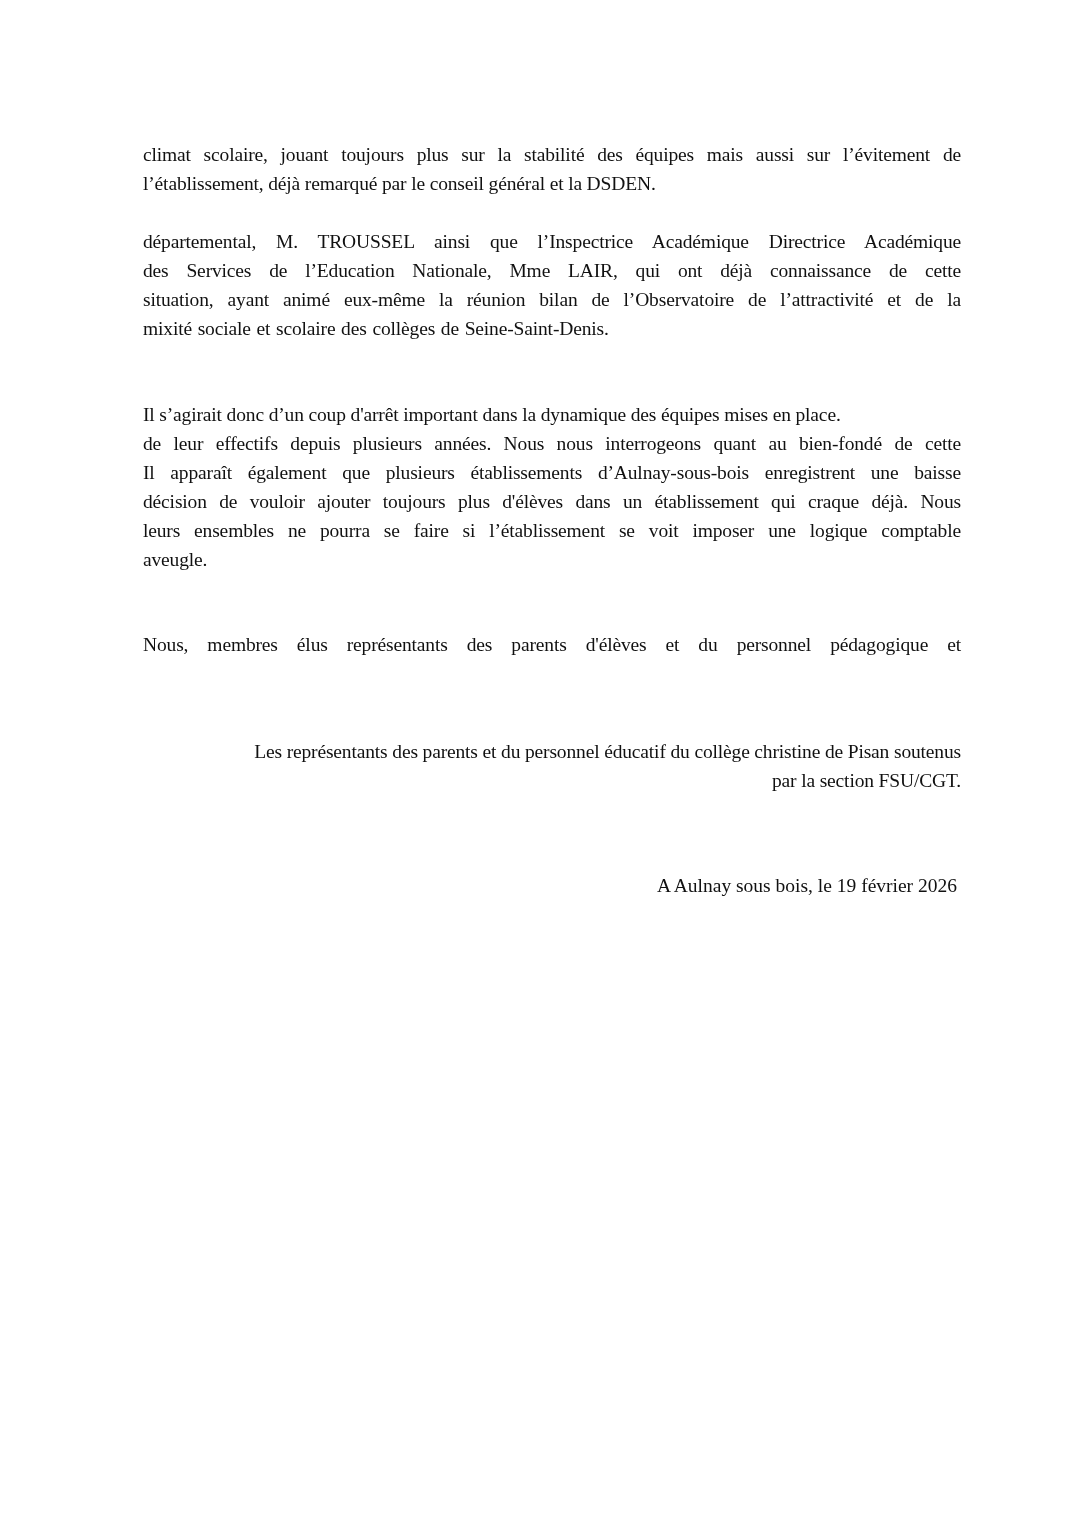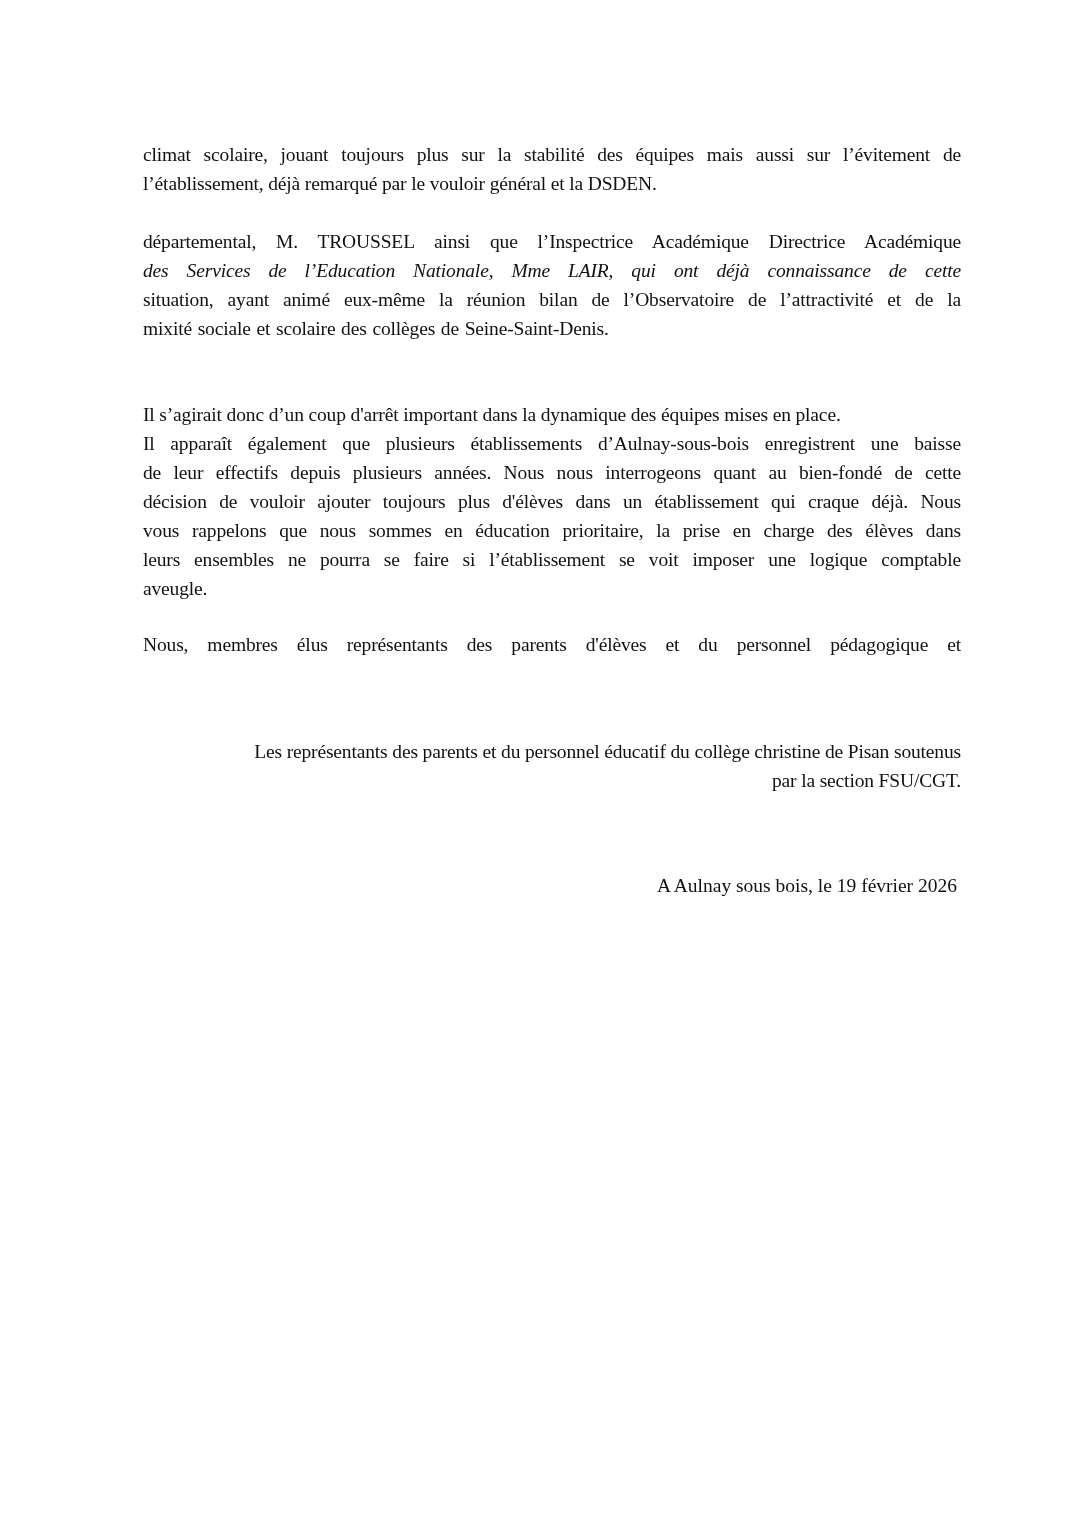--- a/index.html
+++ b/index.html
@@ -54,36 +54,35 @@
       margin: 8px;
     }
   </style>
 </head>
 <body>
 
 <div class="page">
 
   <p class="para p1">
     <span class="line" style="text-align:justify;text-align-last:justify;">climat scolaire, jouant toujours plus sur la stabilité des équipes mais aussi sur l’évitement de</span>
-    <span class="line">l’établissement, déjà remarqué par le vouloir général et la DSDEN.</span>
+    <span class="line">l’établissement, déjà remarqué par le conseil général et la DSDEN.</span>
   </p>
 
   <p class="para p2">
     <span class="line" style="text-align:justify;text-align-last:justify;">départemental, M. TROUSSEL ainsi que l’Inspectrice Académique Directrice Académique</span>
-    <span class="line" style="text-align:justify;text-align-last:justify;font-style:italic;">des Services de l’Education Nationale, Mme LAIR, qui ont déjà connaissance de cette</span>
+    <span class="line" style="text-align:justify;text-align-last:justify;">des Services de l’Education Nationale, Mme LAIR, qui ont déjà connaissance de cette</span>
     <span class="line" style="text-align:justify;text-align-last:justify;">situation, ayant animé eux-même la réunion bilan de l’Observatoire de l’attractivité et de la</span>
     <span class="line">mixité sociale et scolaire des collèges de Seine-Saint-Denis.</span>
   </p>
 
   <p class="para p3">
     <span class="line">Il s’agirait donc d’un coup d'arrêt important dans la dynamique des équipes mises en place.</span>
+    <span class="line" style="text-align:justify;text-align-last:justify;">de leur effectifs depuis plusieurs années. Nous nous interrogeons quant au bien-fondé de cette</span>
     <span class="line" style="text-align:justify;text-align-last:justify;">Il apparaît également que plusieurs établissements d’Aulnay-sous-bois enregistrent une baisse</span>
-    <span class="line" style="text-align:justify;text-align-last:justify;">de leur effectifs depuis plusieurs années. Nous nous interrogeons quant au bien-fondé de cette</span>
     <span class="line" style="text-align:justify;text-align-last:justify;font-family:Liberation Serif, serif;">décision de vouloir ajouter toujours plus d'élèves dans un établissement qui craque déjà. Nous</span>
-    <span class="line" style="text-align:justify;text-align-last:justify;">vous rappelons que nous sommes en éducation prioritaire, la prise en charge des élèves dans</span>
     <span class="line" style="text-align:justify;text-align-last:justify;">leurs ensembles ne pourra se faire si l’établissement se voit imposer une logique comptable</span>
     <span class="line">aveugle.</span>
   </p>
 
   <p class="para p4">
     <span class="line" style="text-align:justify;text-align-last:justify;">Nous, membres élus représentants des parents d'élèves et du personnel pédagogique et</span>
   </p>
 
   <p class="sig">
     <span class="line">Les représentants des parents et du personnel éducatif du collège christine de Pisan soutenus</span>

